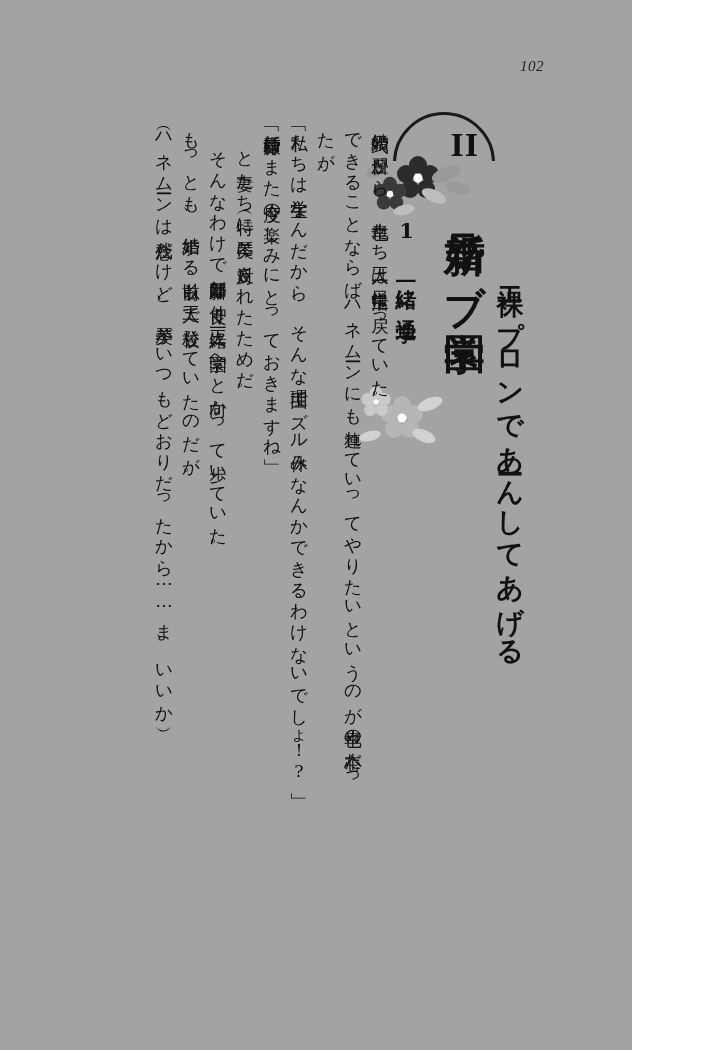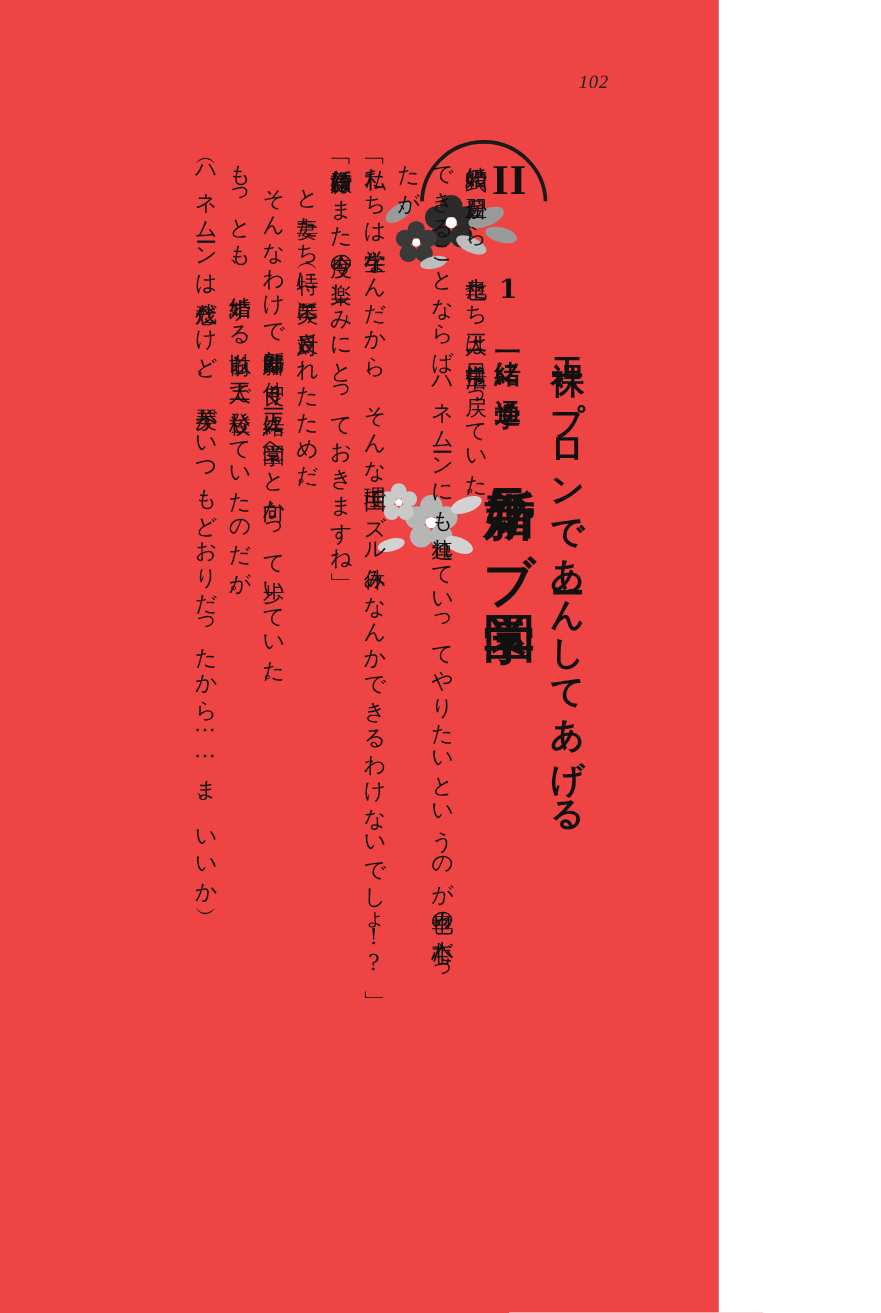--- a/index.html
+++ b/index.html
@@ -2,23 +2,23 @@
 <html lang="ja"><head>
 <meta charset="utf-8">
 <style>
   html, body {
     margin: 0;
     padding: 0;
     background: #ffffff;
   }
   .page {
     position: relative;
-    width: 575px;
+    width: 632px;
     height: 1050px;
-    background: #ef4444;
+    background: #a3a3a3;
     overflow: hidden;
     font-family: "Liberation Serif", "DejaVu Serif", serif;
     color: #111111;
   }
 
   
   .page-number {
     position: absolute;
     top: 58px;
     right: 88px;
@@ -129,21 +129,21 @@
   .col.indent { padding-top: 19px; }
 </style>
 </head>
 <body>
 
 <div class="page">
 
   <div class="page-number">102</div>
 
   <div class="chapter-block">
-    <div style="position:relative; width:120px; height:740px;text-align:center;">
+    <div style="position:relative; width:120px; height:740px;">
       <div class="arc"></div>
       <div class="chapter-num">II</div>
       <div class="chapter-main" style="position:absolute; top:92px; right:6px;">新婚ラブ学園</div>
     </div>
     <div class="chapter-sub">裸エプロンであーんしてあげる</div>
   </div>
 
   <svg class="flowers top" width="120" height="80" viewBox="0 0 120 80">
     <g fill="#2b2b2b">
       <g transform="translate(58,30)">

